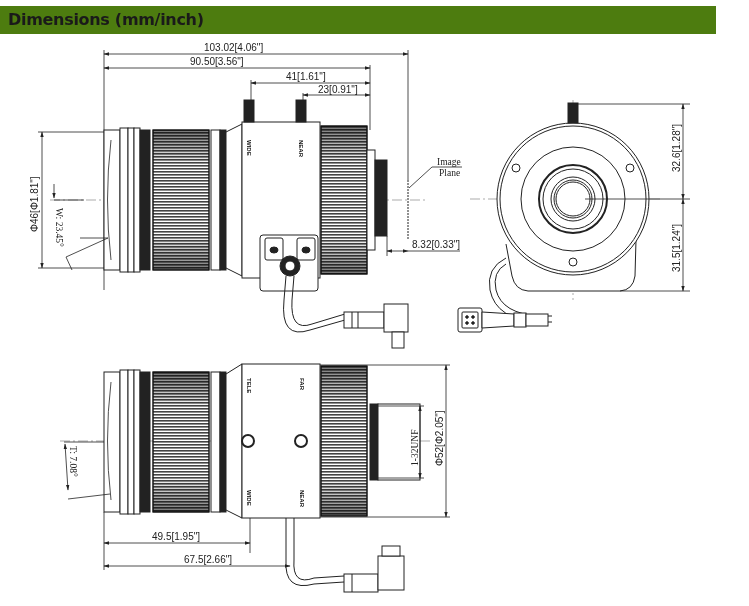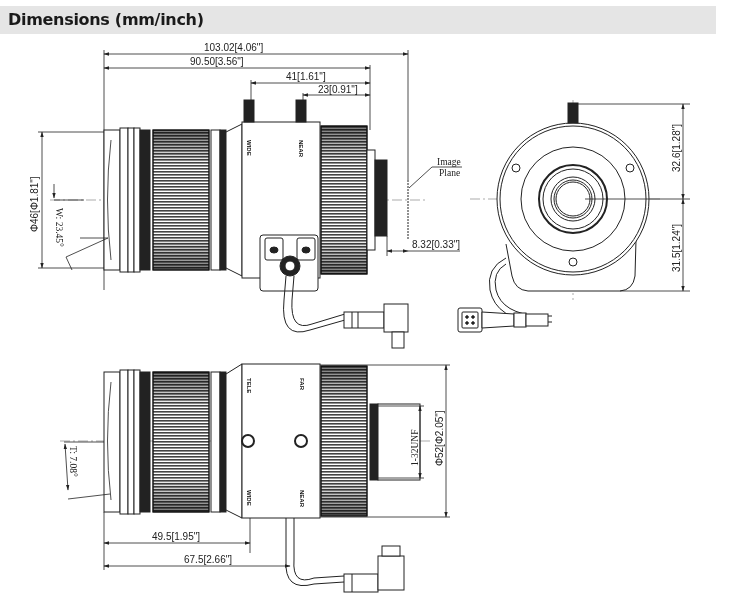--- a/index.html
+++ b/index.html
@@ -1,17 +1,17 @@
 <!DOCTYPE html>
 <html><head>
 <meta charset="utf-8">
 <style>
   html, body { margin:0; padding:0; background:#ffffff; }
   body { width:749px; height:606px; position:relative; overflow:hidden; font-family:"Liberation Sans", sans-serif; }
-  .header { position:absolute; left:0; top:6px; width:716px; height:28px; background:#e5e5e5; }
+  .header { position:absolute; left:0; top:6px; width:716px; height:28px; background:#4d7c0f; }
   .header-title { position:absolute; left:8px; top:4px; font-size:16px; font-weight:bold; color:#1a1a1a; font-family:"DejaVu Sans", sans-serif; letter-spacing:-0.3px; }
   svg#drawing { position:absolute; left:0; top:0; width:749px; height:606px; }
   .dimtxt { font-family:"Liberation Sans", sans-serif; font-size:10px; fill:#222; }
   .serif { font-family:"Liberation Serif", serif; font-size:9.5px; fill:#222; }
   .lbl { font-family:"Liberation Sans", sans-serif; font-size:6px; font-weight:bold; fill:#111; }
 </style>
 </head>
 <body>
 
 <div class="header">

